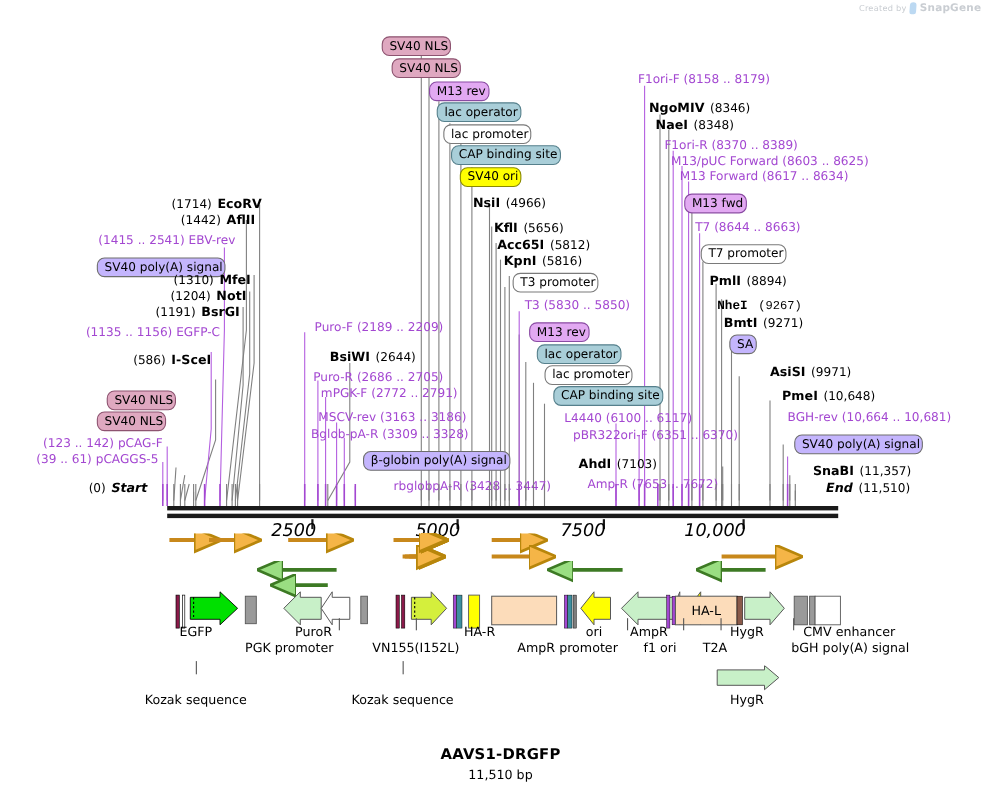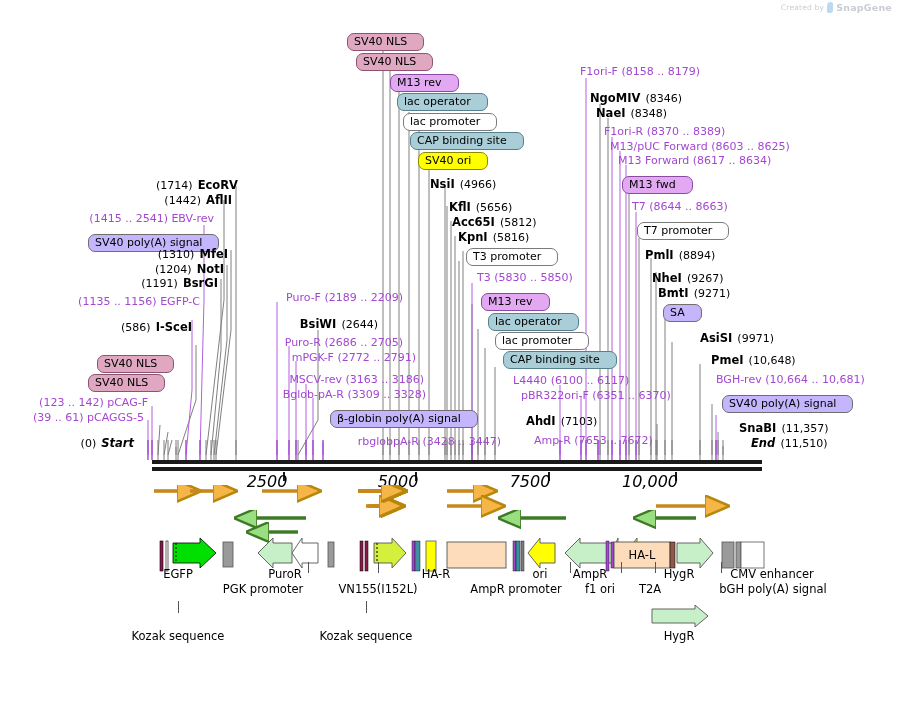--- a/index.html
+++ b/index.html
@@ -32,21 +32,21 @@
   .enz-pos{font-size:11px;color:#000;}
   .enz-name.ital{font-style:italic;}
 
   
   .prim{font-size:11px;color:#a347d1;}
   .prim .pname{color:#a347d1;}
 
   
   .pill{
     position:absolute;white-space:nowrap;font-size:11px;line-height:1;
-    padding:2px 16px 3px 6px;border-radius:7px;border:1px solid #6b6b6b;
+    padding:2px 2px 3px 6px;border-radius:7px;border:1px solid #6b6b6b;
     background:#fff;color:#000;
   }
   .pill.gray{background:#c4b5fd;border-color:#6e6e6e;}
   .pill.pink{background:#dfa8c0;border-color:#8d5370;}
   .pill.violet{background:#e2a9f2;border-color:#8a4ba3;}
   .pill.teal{background:#a9ced8;border-color:#56808c;}
   .pill.white{background:#fff;border-color:#7a7a7a;}
   .pill.yellow{background:#ffff00;border-color:#8a8a00;}
   .backbone{position:absolute;background:#1a1a1a;}
   .tick{position:absolute;background:#1a1a1a;width:2px;}
@@ -332,21 +332,21 @@
     <span class="pname">T7</span>
     <span>(8644 .. 8663)</span>
   </div>
   <div class="pill white" style="left:637px;top:222px;">
     <span>T7 promoter</span>
   </div>
   <div class="lbl" style="left:645px;top:246px;">
     <span class="enz-name">PmlI</span>
     <span class="enz-pos">(8894)</span>
   </div>
-  <div class="lbl" style="left:652px;top:269px;">
+  <div class="lbl" style="left:652px;top:269px;font-family:Liberation Mono, monospace;">
     <span class="enz-name">NheI</span>
     <span class="enz-pos">(9267)</span>
   </div>
   <div class="lbl" style="left:658px;top:284px;">
     <span class="enz-name">BmtI</span>
     <span class="enz-pos">(9271)</span>
   </div>
   <div class="pill gray" style="left:663px;top:304px;">
     <span>SA</span>
   </div>
@@ -571,14 +571,18 @@
   <div class="fstem" style="left:178px;top:601px;height:12px;"></div>
   <div class="fname" style="left:178px;top:629px;">Kozak sequence</div>
   <div class="fstem" style="left:366px;top:601px;height:12px;"></div>
   <div class="fname" style="left:366px;top:629px;">Kozak sequence</div>
 
   <svg width="910" height="30" style="position:absolute;left:0;top:605px;">
     <path d="M652,4 L695,4 L695,0 L708,11 L695,22 L695,18 L652,18 z" fill="#c8f0c8" stroke="#555" stroke-width="0.9"></path>
   </svg>
   <div class="fname" style="left:679px;top:629px;">HygR</div>
 
+  <div id="title">
+    <div class="tname">AAVS1-DRGFP</div>
+    <div class="tbp">11,510 bp</div>
+  </div>
 
 </div>
 
 </body></html>

